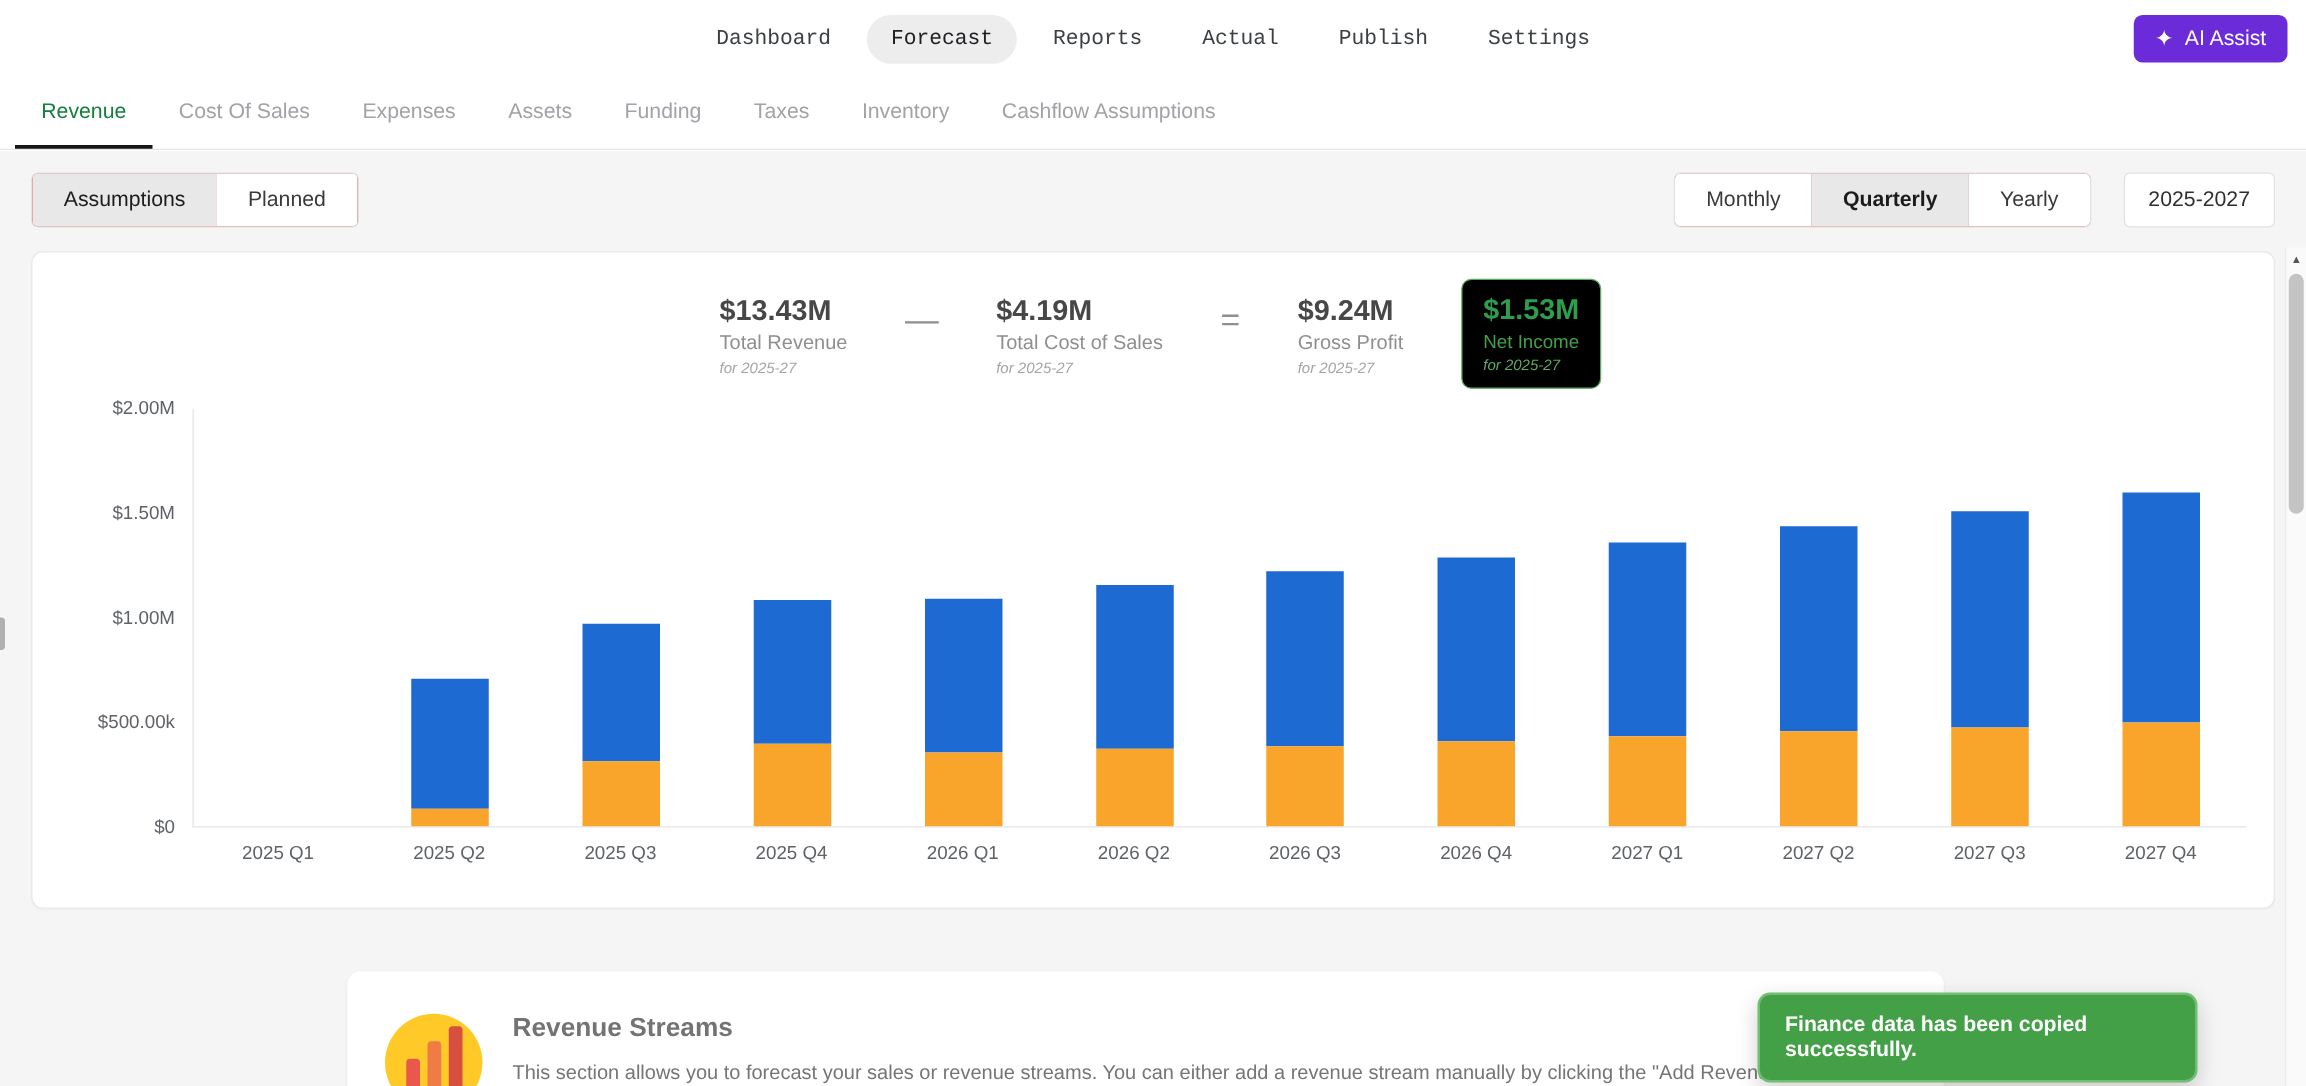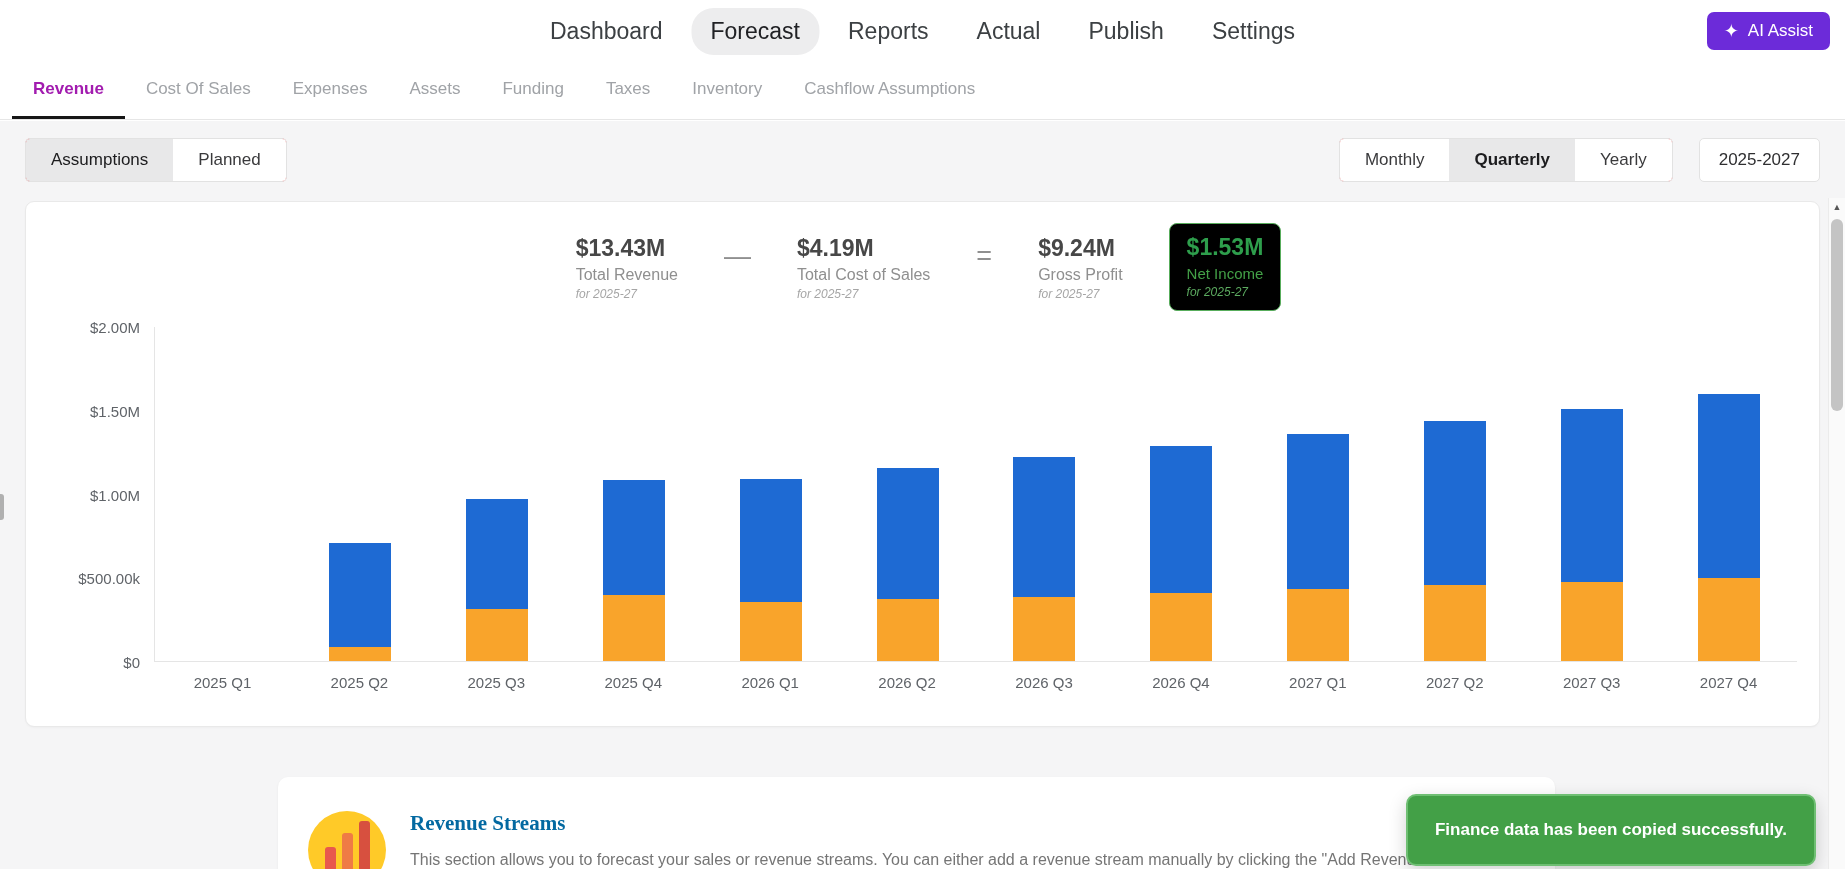--- a/index.html
+++ b/index.html
@@ -6,33 +6,33 @@
   html,body { width:1845px; height:869px; overflow:hidden; }
   body {
     font-family: "Liberation Sans", sans-serif;
     background:#ffffff; position:relative; color:#202124;
   }
 
   
   .topnav { height:62px; background:#fff; position:relative; }
   .nav-center { position:absolute; left:50%; top:0; height:100%; transform:translateX(-50%);
     display:flex; align-items:center; gap:10px; }
-  .nav-item { padding:10px 19px; font-size:23px; color:#3c4043; border-radius:22px; cursor:pointer; white-space:nowrap; }
+  .nav-item { padding:10px 19px; font-size:17px; color:#3c4043; border-radius:22px; cursor:pointer; white-space:nowrap;font-family:Liberation Mono, monospace; }
   .nav-item.active { background:#ededee; color:#202124; }
   .ai-btn { position:absolute; right:15px; top:12px; height:38px; background:#6c2bd9; color:#fff;
     border:none; border-radius:7px; font-size:17px; font-weight:500; padding:0 17px;
     display:flex; align-items:center; gap:9px; cursor:pointer; font-family:inherit; }
   .ai-btn .sparkle { font-size:18px; line-height:1; }
 
   
   .tabbar { height:58px; display:flex; align-items:stretch; padding-left:12px;
     border-bottom:1px solid #e6e6e6; background:#fff; }
   .tab { display:flex; align-items:center; padding:0 21px; font-size:17px; color:#a0a3a7;
     cursor:pointer; border-bottom:3px solid transparent; white-space:nowrap; }
-  .tab.active { color:#a21caf; border-bottom-color:#161616; font-weight:700; }
+  .tab.active { color:#15803d; border-bottom-color:#161616; font-weight:400; }
 
   
   .content { position:absolute; top:121px; left:0; right:0; bottom:0;
     background:#f5f5f6; padding:17px 25px 0; overflow:hidden; }
 
   .controls-row { display:flex; justify-content:space-between; align-items:center; }
   .segmented { display:flex; background:#ef4444; border:1px solid #e2e2e2; border-radius:5px;
     overflow:hidden; height:44px; }
   .seg-option { display:flex; align-items:center; padding:0 25px; font-size:17px; color:#3a3a3c;
     cursor:pointer; background:#fff; white-space:nowrap; }
@@ -73,25 +73,25 @@
   .streams-card { position:absolute; left:278px; top:656px; width:1277px; height:240px;
     background:#fff; border-radius:10px 10px 0 0; box-shadow:0 1px 3px rgba(0,0,0,.05);
     padding:34px 40px 0 132px; }
   .streams-icon { position:absolute; left:30px; top:34px; width:78px; height:78px; border-radius:50%;
     background:#ffca28; display:flex; align-items:flex-end; justify-content:center; gap:6px;
     padding-bottom:16px; overflow:hidden; }
   .sbar { width:11px; border-radius:3px 3px 0 0; }
   .sbar1 { height:26px; background:#e8584d; }
   .sbar2 { height:40px; background:#ef7b45; }
   .sbar3 { height:52px; background:#d7503f; }
-  .streams-title { font-size:21px; font-weight:700; color:#0369a1;font-family:Liberation Serif, serif; }
+  .streams-title { font-size:21px; font-weight:700; color:#737373; }
   .streams-desc { margin-top:14px; font-size:16px; color:#757575; line-height:20px; max-width:1100px; }
 
   
-  .toast { position:absolute; left:1406px; top:673px; width:410px; height:72px; z-index:10;
+  .toast { position:absolute; left:1406px; top:673px; width:352px; height:72px; z-index:10;
     background:#43a047; border:2px solid #6fbf73; border-radius:10px;
     display:flex; align-items:center; justify-content:center; padding:0 20px;
     box-shadow:0 6px 18px rgba(0,0,0,.18); }
   .toast-text { color:#fff; font-size:17px; font-weight:700; }
 
   
   .scrollbar { position:absolute; top:198px; right:0; bottom:0; width:17px; background:#fafafa;
     border-left:1px solid #ebebeb; z-index:20; }
   .scroll-up { height:17px; display:flex; align-items:center; justify-content:center;
     color:#555; font-size:9px; cursor:pointer; }

